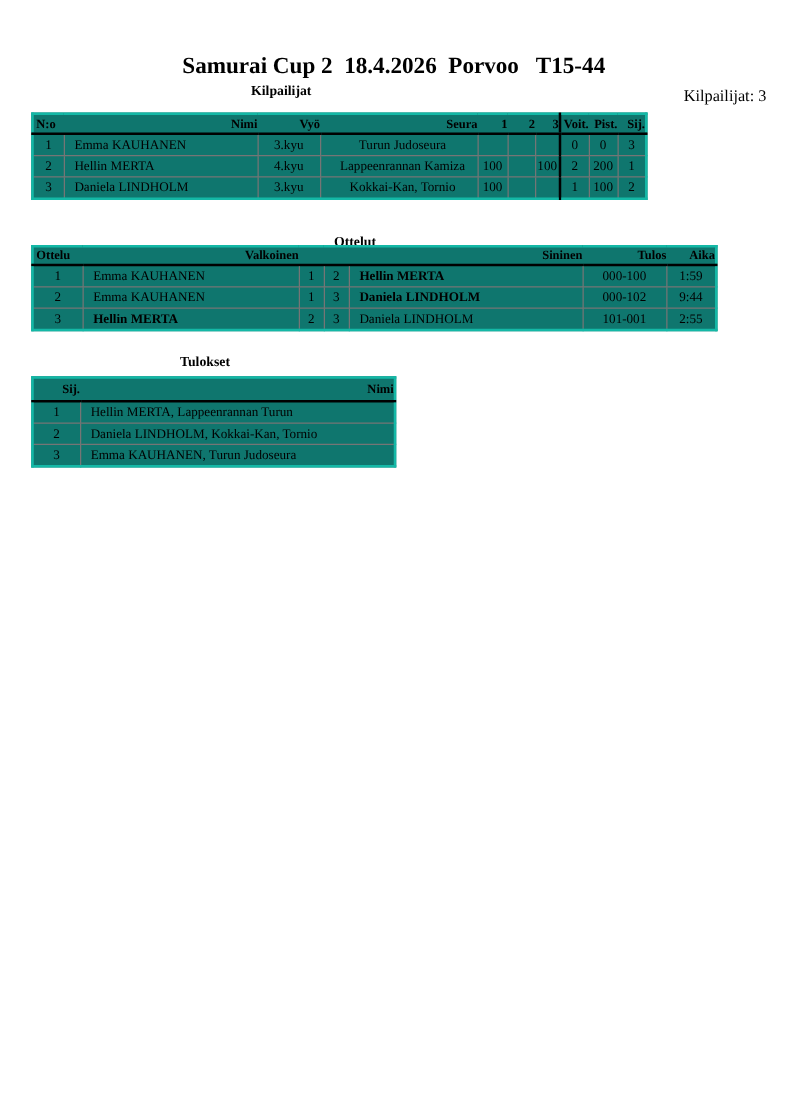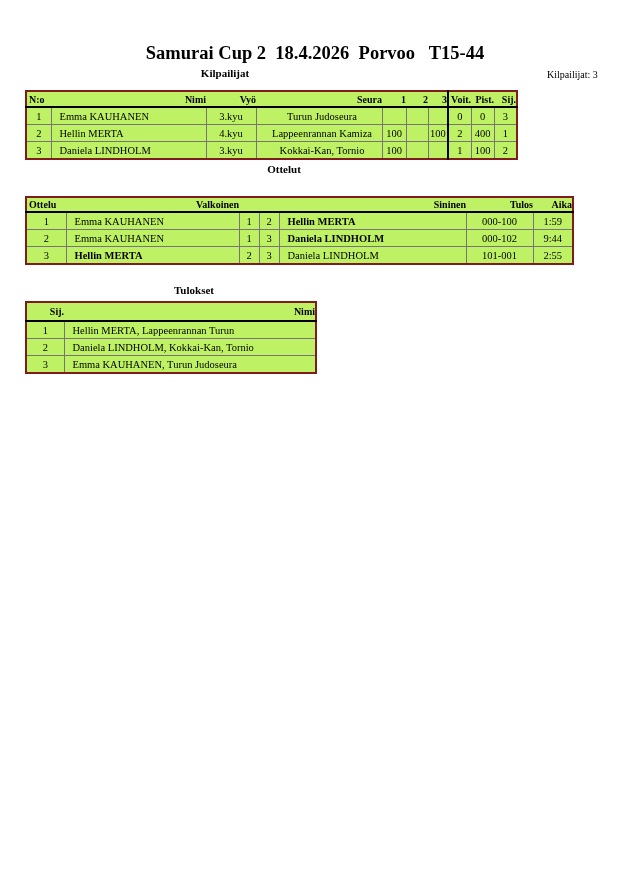--- a/index.html
+++ b/index.html
@@ -27,35 +27,35 @@
     white-space: pre;
   }
   .section-title {
     position: absolute;
     transform: translateX(-50%);
     font-size: 11px;
     font-weight: bold;
     white-space: nowrap;
   }
   #kilpailijat-title { left: 225px; top: 67px; }
-  #ottelut-title     { left: 284px; top: 163px; }
-  #tulokset-title    { left: 194px; top: 284px; }
+  #ottelut-title     { left: 284px; top: 188px; }
+  #tulokset-title    { left: 164px; top: 284px; }
   .competitors-count {
     position: absolute;
     left: 547px;
     top: 69px;
-    font-size: 10px;
+    font-size: 13px;
     white-space: nowrap;
   }
   table.sheet {
     position: absolute;
     border-collapse: collapse;
     table-layout: fixed;
-    border: 2px solid #7f1d1d;
-    background: #bef264;
+    border: 2px solid #14b8a6;
+    background: #0f766e;
   }
   table.sheet th {
     border: 0;
     border-bottom: 2px solid #000000;
     font-size: 10px;
     font-weight: bold;
     text-align: right;
     vertical-align: middle;
     padding: 0;
     white-space: nowrap;
@@ -135,21 +135,21 @@
       </tr>
       <tr>
         <td>2</td>
         <td class="cleft">Hellin MERTA</td>
         <td>4.kyu</td>
         <td class="cleft-sm">Lappeenrannan Kamiza</td>
         <td>100</td>
         <td></td>
         <td>100</td>
         <td class="thickL">2</td>
-        <td>400</td>
+        <td>200</td>
         <td>1</td>
       </tr>
       <tr>
         <td>3</td>
         <td class="cleft">Daniela LINDHOLM</td>
         <td>3.kyu</td>
         <td class="cleft-sm">Kokkai-Kan, Tornio</td>
         <td>100</td>
         <td></td>
         <td></td>

